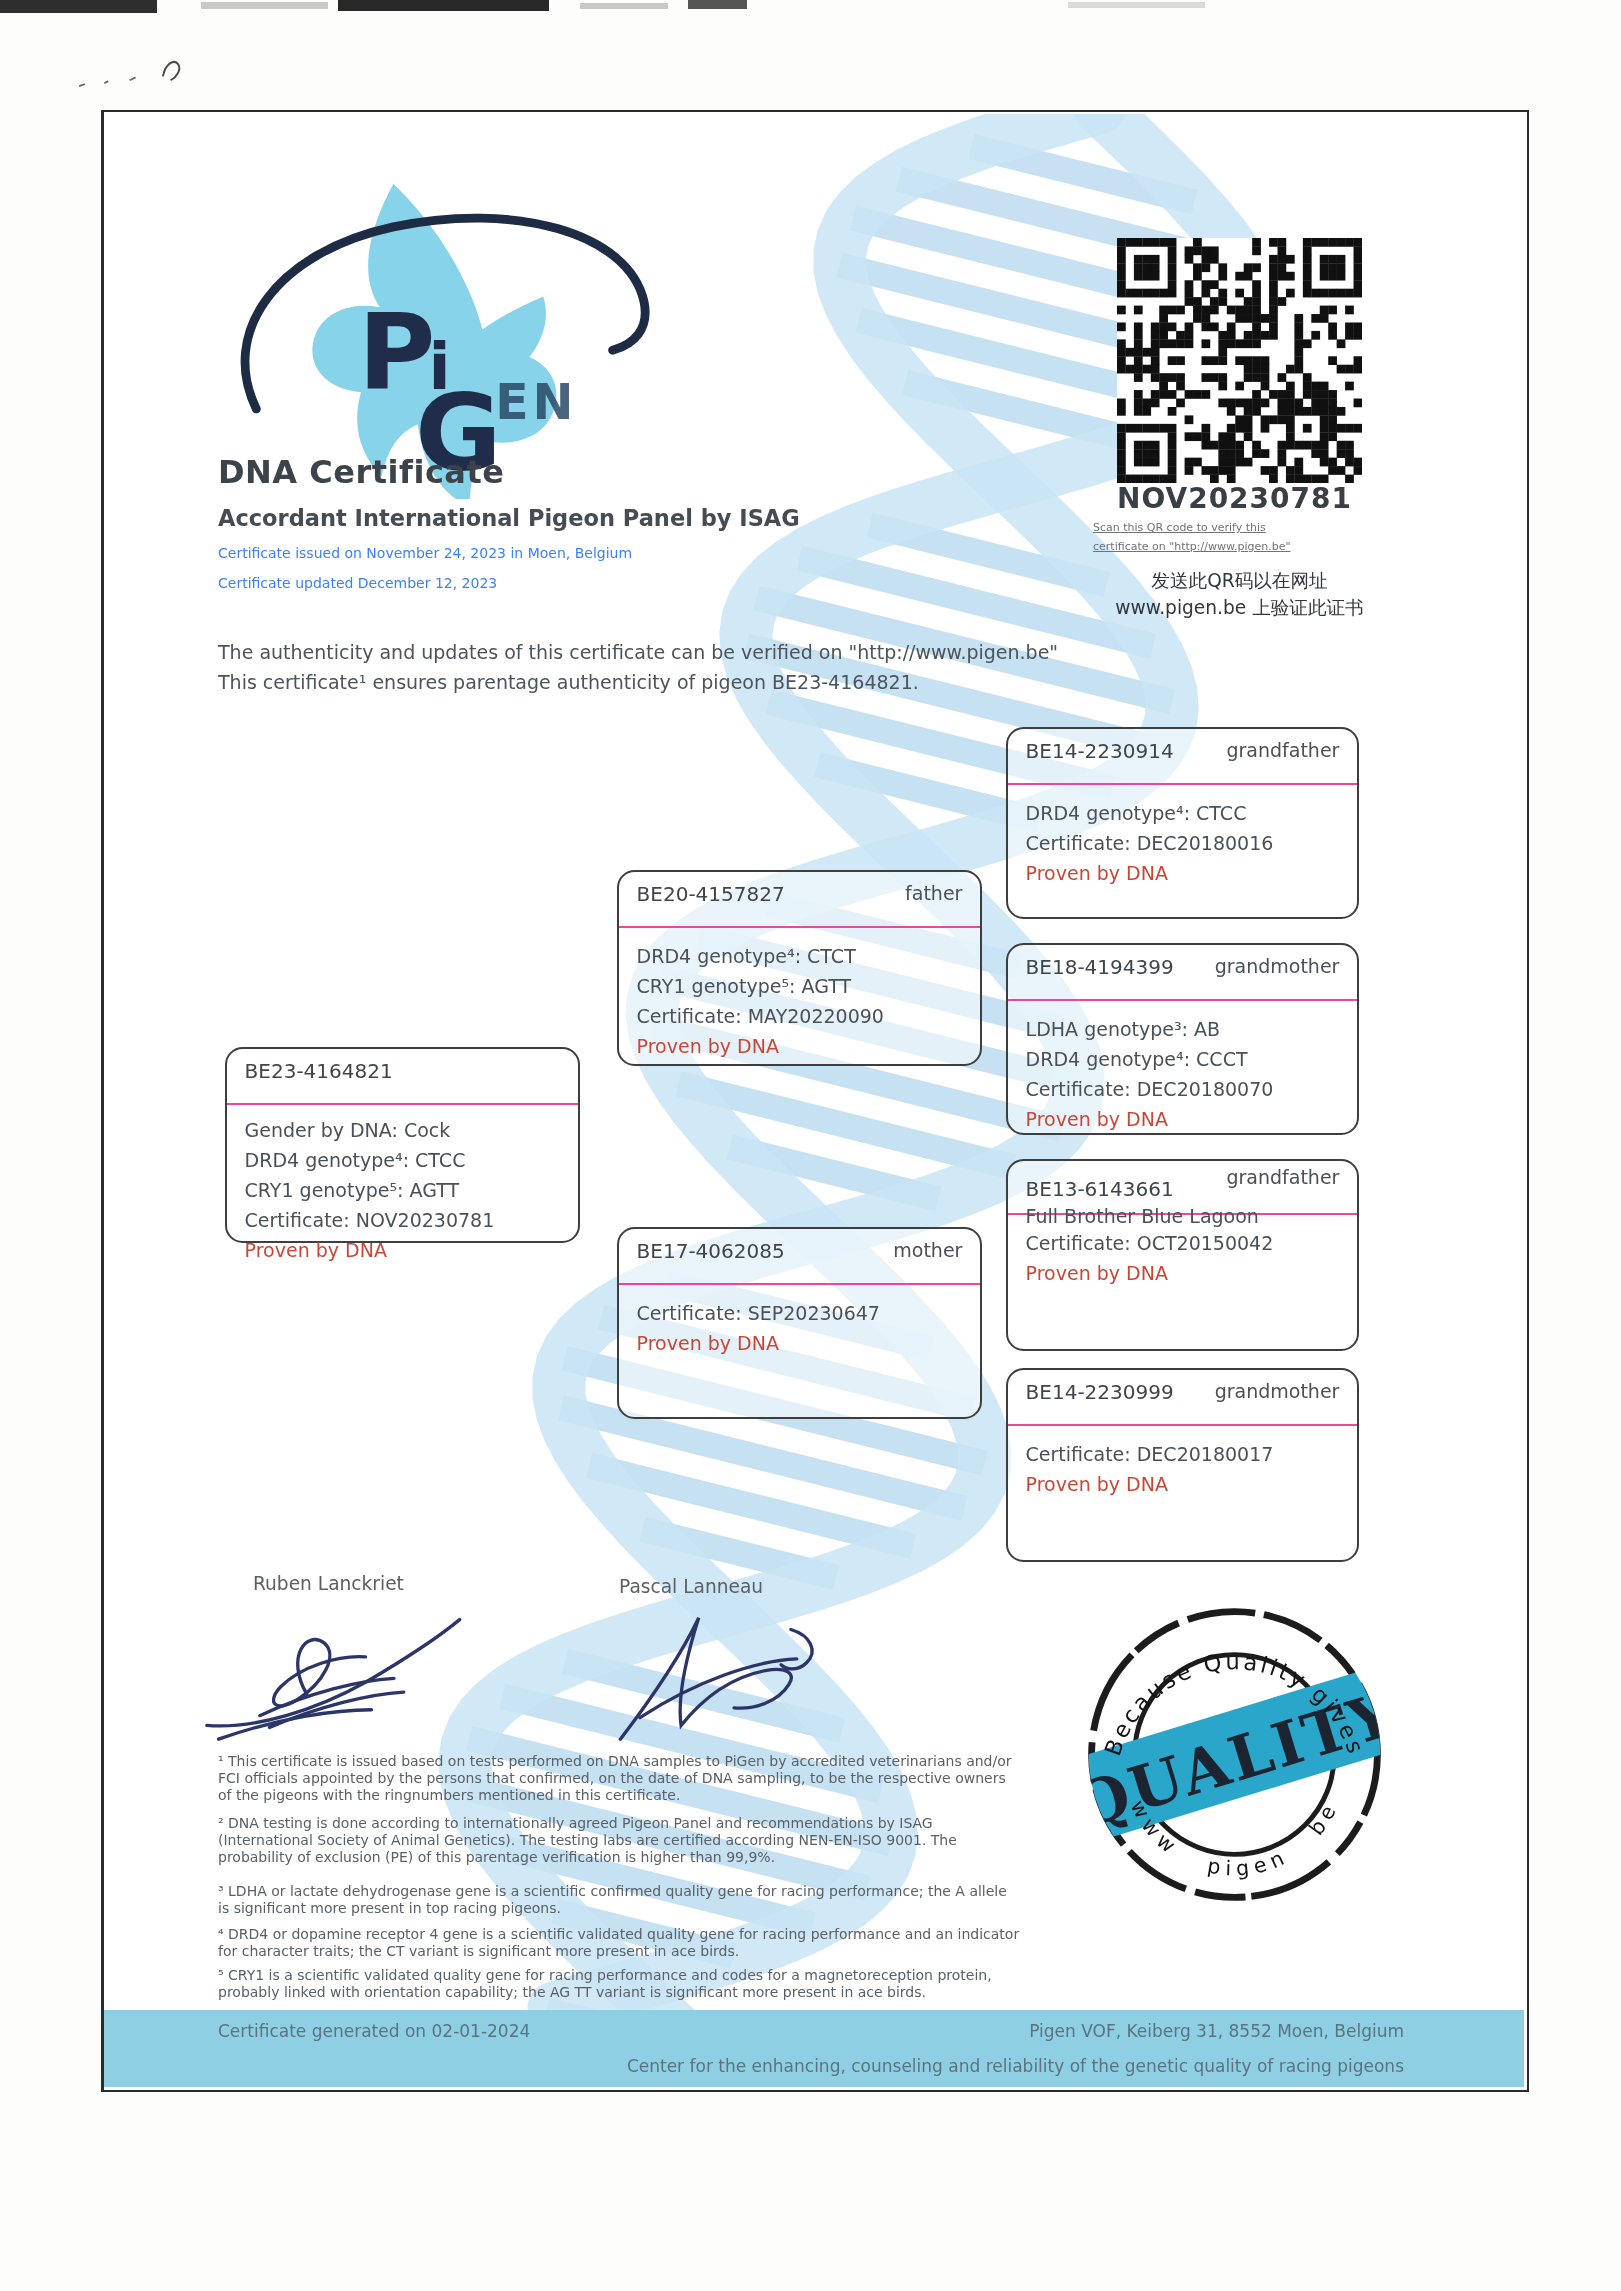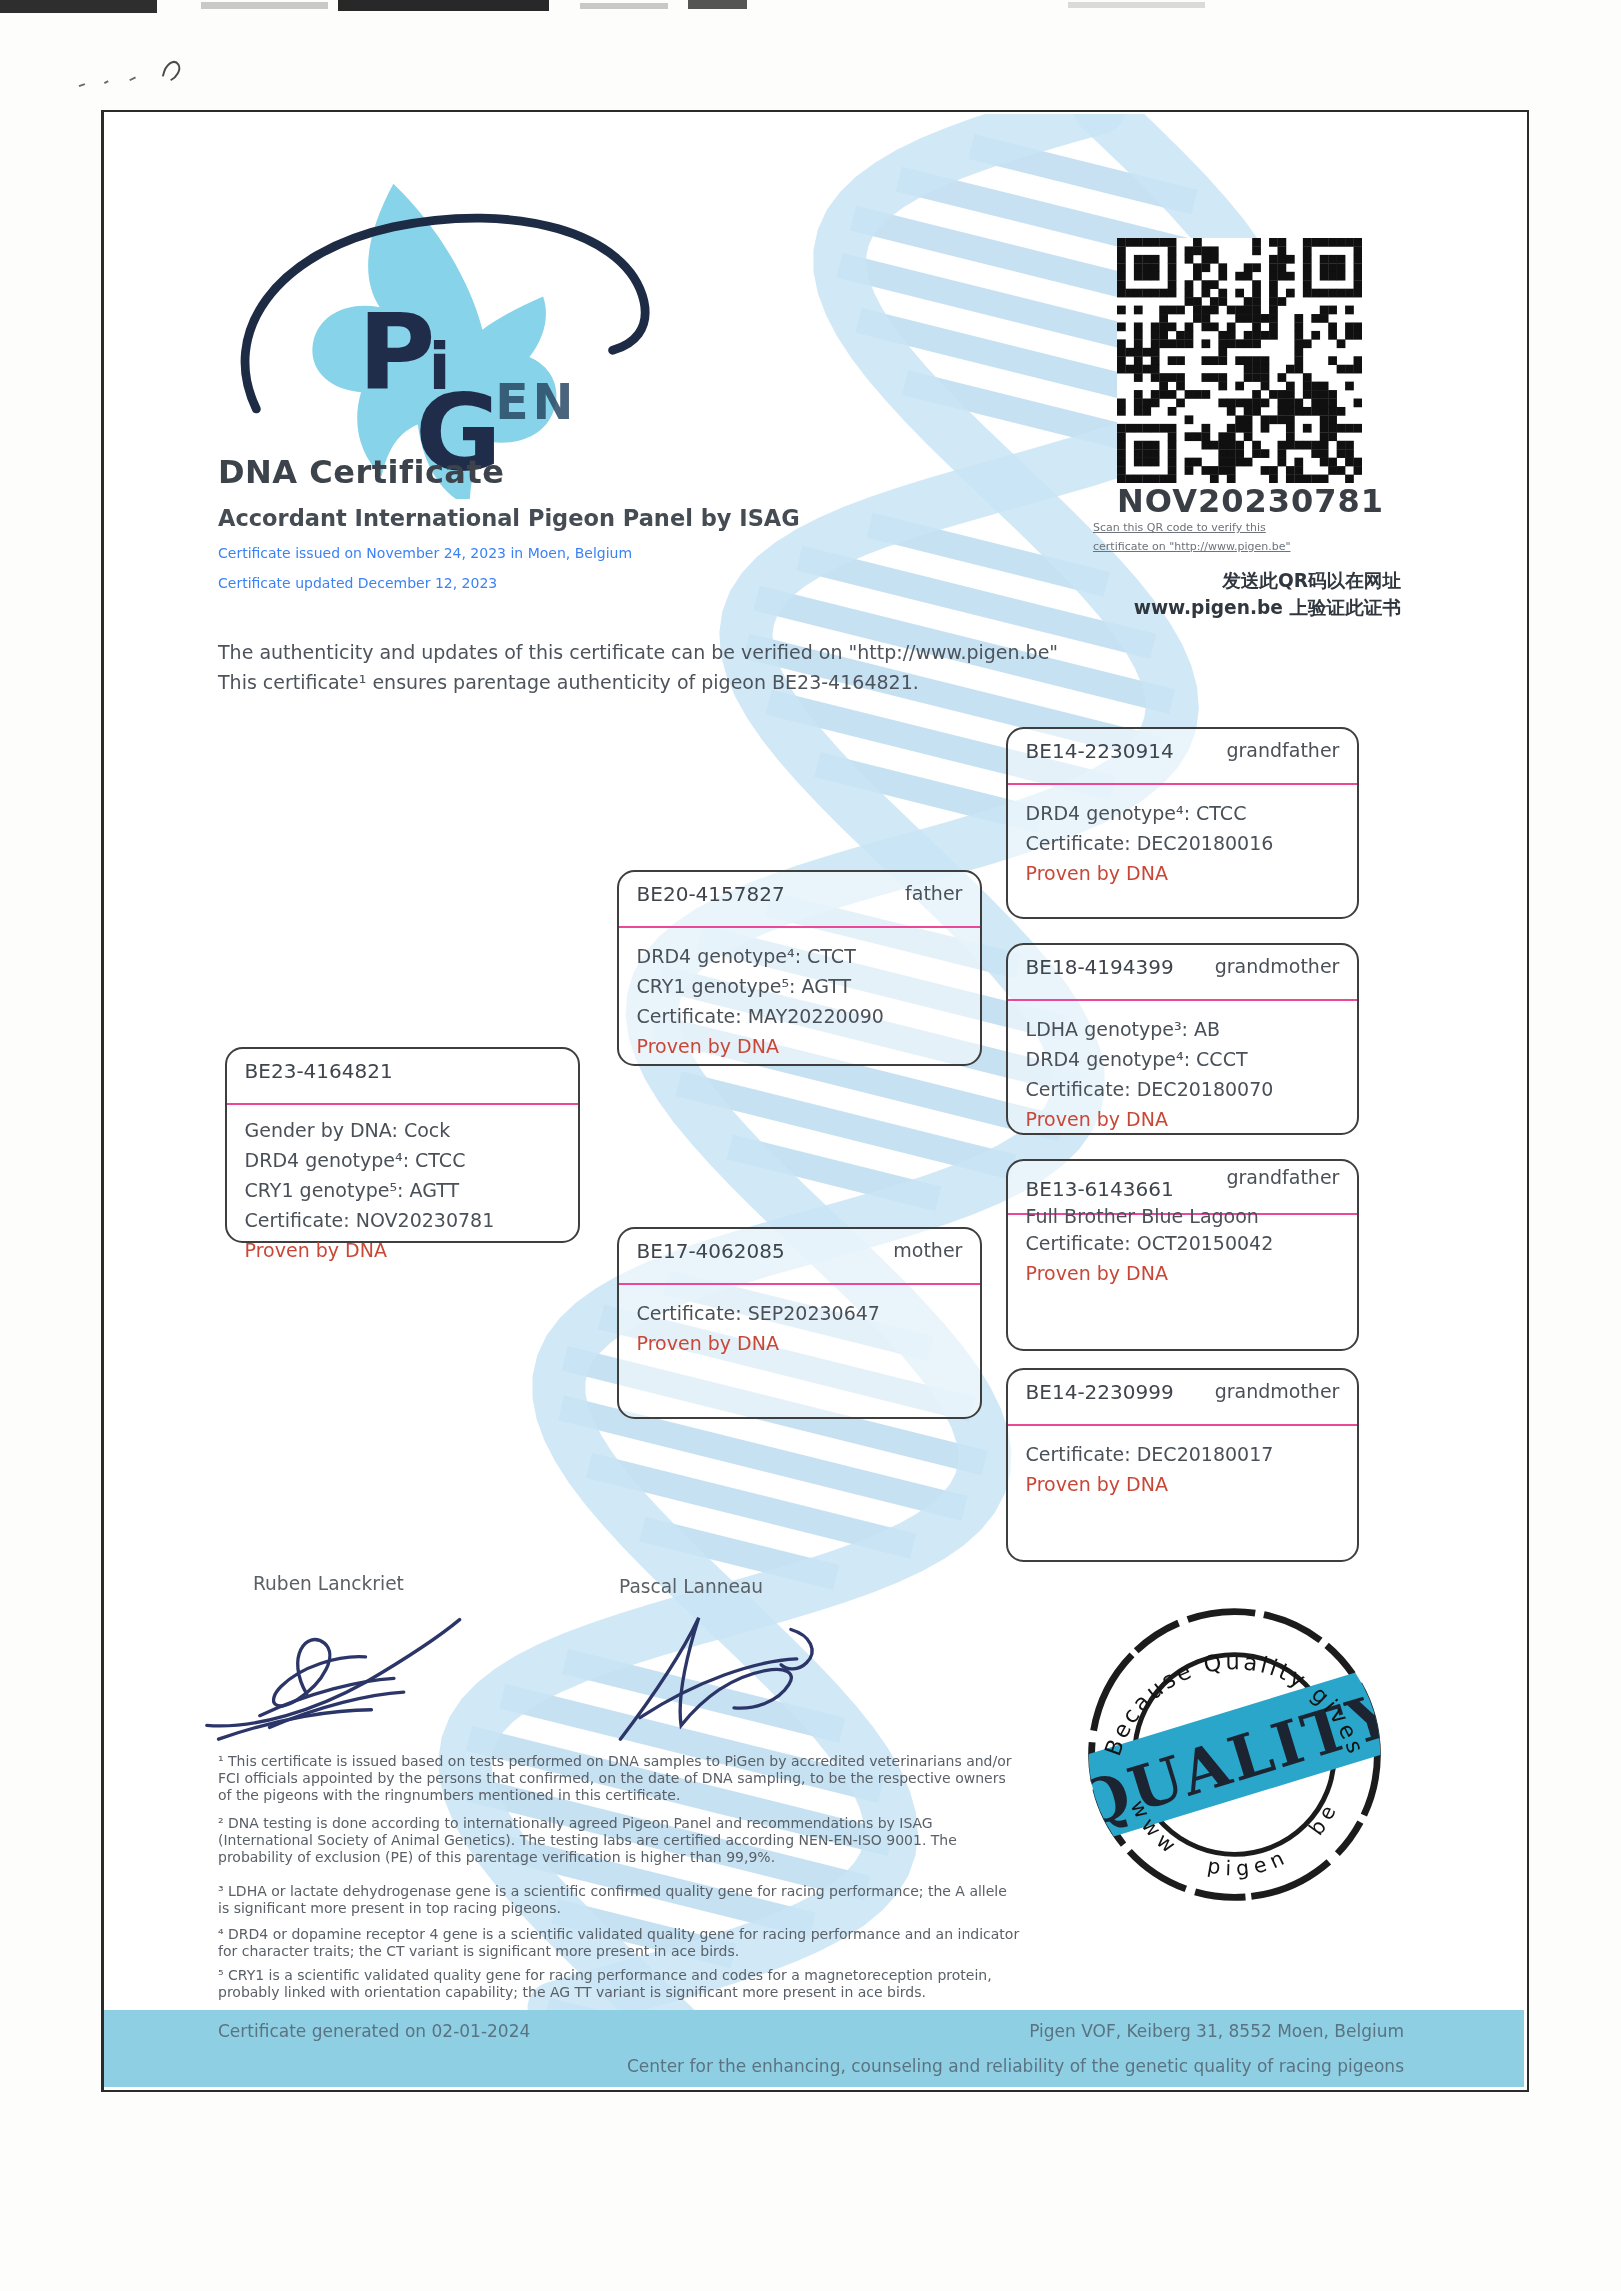--- a/index.html
+++ b/index.html
@@ -7,23 +7,23 @@
           font-family:"DejaVu Sans",sans-serif;color:#4a5058;}
   
   .page-frame{position:absolute;left:101px;top:110px;width:1423px;height:1978px;
               border:2.9px solid #2b2b2b;border-left-width:3.9px;background:#ffffff;}
   .abs{position:absolute;}
   
   .doc-title{font-size:32px;font-weight:700;color:#3d434b;letter-spacing:0.5px;}
   .doc-subtitle{font-size:22.5px;font-weight:700;color:#464c54;}
   .doc-meta{font-size:14px;color:#3b82f6;}
   
-  .qr-code-label{width:245px;text-align:left;font-size:32px;font-weight:700;color:#3a3f46;letter-spacing:1px;}
+  .qr-code-label{width:245px;text-align:left;font-size:28px;font-weight:700;color:#3a3f46;letter-spacing:1px;}
   .qr-caption{width:294px;font-size:11px;color:#6d737a;line-height:17.6px;text-decoration:underline;}
-  .qr-cn{width:323px;text-align:right;font-size:18.6px;font-weight:700;color:#31373e;line-height:26.5px;}
+  .qr-cn{width:323px;text-align:center;font-size:18.6px;font-weight:400;color:#31373e;line-height:26.5px;}
   .intro{font-size:19px;color:#4d535b;line-height:30px;}
   
   .pbox{position:absolute;border:2.5px solid #3e3e3e;border-radius:17.6px;
         background:rgba(255,255,255,.55);box-sizing:border-box;}
   .pbox-head{position:relative;height:56px;border-bottom:2px solid #ec4899;
              padding:9.8px 17.6px 0 17.6px;box-sizing:border-box;}
   .pbox-head.two-line{height:54px;padding-top:16px;line-height:24.5px;}
   .ring{font-size:20px;color:#3f454d;}
   .rel{position:absolute;right:17.6px;top:9.8px;font-size:19px;color:#4a5058;}
   .pbox-head.two-line .rel{top:3.9px;}

